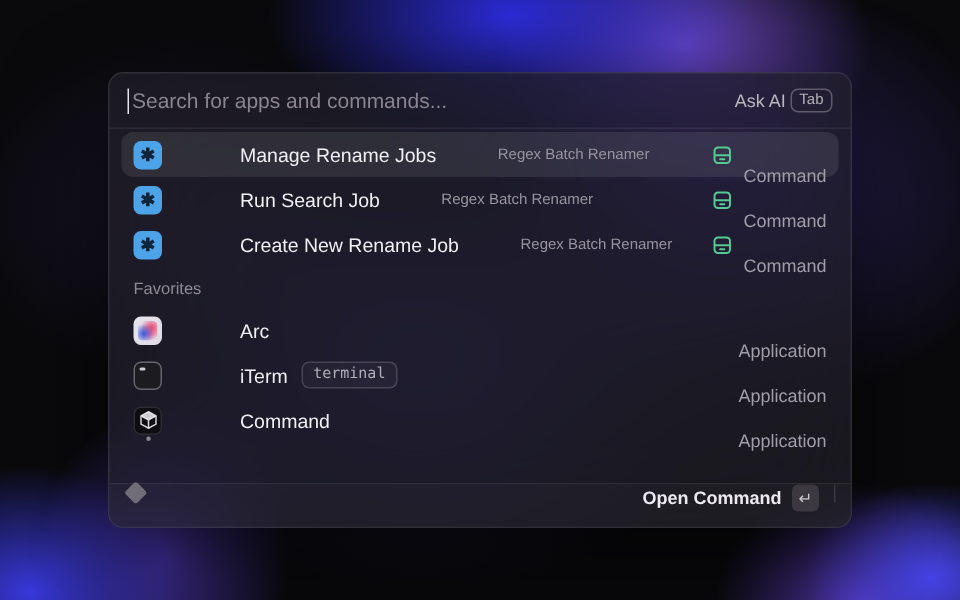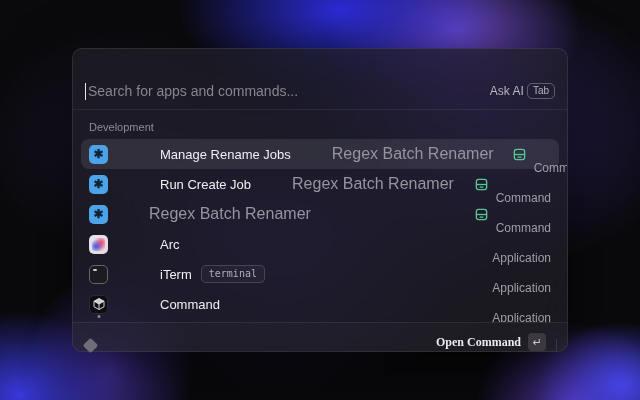--- a/index.html
+++ b/index.html
@@ -29,21 +29,20 @@
     box-shadow: 0 30px 70px rgba(0,0,0,0.65);
     display: flex; flex-direction: column;
     color: #f2f1f4;
   }
   
   .search-bar {
     height: 37px; flex: 0 0 37px;
     display: flex; align-items: center;
     padding: 0 12px;
     border-bottom: 1px solid rgba(255,255,255,0.07);
-    margin-top: 24px;
   }
   .caret { width: 1px; height: 17px; background: #e8e6ee; margin-right: 2px; }
   .placeholder { font-size: 14px; color: #89848f; flex: 1 1 auto; }
   .ask-ai { display: flex; align-items: center; gap: 3px; cursor: default; }
   .ask-ai-label { font-size: 12px; color: #b8b5bd; }
   .keycap-outline {
     font-size: 10px; color: #b5b2ba;
     border: 1px solid rgba(255,255,255,0.28);
     border-radius: 5px; padding: 2px 5px; line-height: 1;
   }
@@ -76,36 +75,36 @@
     border-radius: 3px;
   }
   .icon-iterm { background: #1b1b20; border: 1px solid #66636c; }
   .icon-iterm .prompt-mark { position: absolute; left: 3px; top: 3px; width: 4px; height: 2px; background: #cfccd6; border-radius: 1px; }
   .icon-cursor { background: #0e0e12; border: 1px solid #2c2b31; }
   .running-dot {
     position: absolute; left: 50%; bottom: -5px; transform: translateX(-50%);
     width: 3px; height: 3px; border-radius: 50%; background: #8a8791;
   }
   .row-title { font-size: 13px; color: #f0eff3; font-weight: 500; white-space: nowrap; margin-left: 43px; }
-  .row-subtitle { font-size: 16px; color: #98949f; white-space: nowrap; padding-left: 32px; }
+  .row-subtitle { font-size: 10px; color: #98949f; white-space: nowrap; padding-left: 32px; }
   .row-badge {
     font-family: "DejaVu Sans Mono", monospace; font-size: 10px; color: #b0adb7;
     border: 1px solid rgba(255,255,255,0.16); background: rgba(255,255,255,0.03);
     border-radius: 5px; padding: 2px 7px; line-height: 1.2; text-align: center;
   }
   .row-spacer { flex: 1 1 auto; }
   .type-label { font-size: 12px; color: #a19da8; margin-top: 28px; }
   .type-icon { display: flex; align-items: center; margin-right: -2px; }
   
   .footer {
     flex: 0 0 29px; height: 29px;
     border-top: 1px solid rgba(255,255,255,0.07);
     background: rgba(255,255,255,0.02);
     border-radius: 0 0 10px 10px;
-    display: flex; align-items: flex-end; padding: 0 8px 0 12px; gap: 8px; font-family: Liberation Serif, serif;
+    display: flex; align-items: flex-start; padding: 0 8px 0 12px; gap: 8px;
   }
   .raycast-logo {
     width: 11px; height: 11px; background: #716d78; border-radius: 2px;
     transform: rotate(45deg); margin-right: auto;
   }
   .footer-btn { display: flex; align-items: center; gap: 7px; cursor: default; }
   .footer-primary-label { font-size: 12px; font-weight: 600; color: #eceaf0; }
   .footer-actions-label { font-size: 12px; color: #a5a2ab; }
   .keycap-filled {
     min-width: 18px; height: 18px; padding: 0 4px;
@@ -125,21 +124,20 @@
     <span class="caret"></span>
     <span class="placeholder">Search for apps and commands...</span>
     <span class="ask-ai">
       <span class="ask-ai-label">Ask AI</span>
       <span class="keycap-outline">Tab</span>
     </span>
   </div>
 
   <div class="list">
 
-    <div class="section-header">Development</div>
 
     <div class="row selected">
       <span class="app-icon icon-blue">
           <span>✱</span>
         </span>
       <span class="row-title">Manage Rename Jobs</span>
       <span class="row-subtitle">Regex Batch Renamer</span>
       <span class="row-spacer"></span>
       <span class="type-icon">
         <svg width="15" height="15" viewBox="0 0 16 16">
@@ -148,49 +146,51 @@
             <line x1="6.5" y1="10.8" x2="9.5" y2="10.8" stroke="#57c993" stroke-width="1.4" stroke-linecap="round"></line>
           </svg>
       </span>
       <span class="type-label">Command</span>
     </div>
 
     <div class="row">
       <span class="app-icon icon-blue">
           <span>✱</span>
         </span>
-      <span class="row-title">Run Create Job</span>
+      <span class="row-title">Run Search Job</span>
       <span class="row-subtitle">Regex Batch Renamer</span>
       <span class="row-spacer"></span>
       <span class="type-icon">
         <svg width="15" height="15" viewBox="0 0 16 16">
             <rect x="2.5" y="2.5" width="11" height="11" rx="2.5" fill="none" stroke="#57c993" stroke-width="1.4"></rect>
             <line x1="2.5" y1="8" x2="13.5" y2="8" stroke="#57c993" stroke-width="1.4"></line>
             <line x1="6.5" y1="10.8" x2="9.5" y2="10.8" stroke="#57c993" stroke-width="1.4" stroke-linecap="round"></line>
           </svg>
       </span>
       <span class="type-label">Command</span>
     </div>
 
     <div class="row">
       <span class="app-icon icon-blue">
           <span>✱</span>
         </span>
+      <span class="row-title">Create New Rename Job</span>
       <span class="row-subtitle">Regex Batch Renamer</span>
       <span class="row-spacer"></span>
       <span class="type-icon">
         <svg width="15" height="15" viewBox="0 0 16 16">
             <rect x="2.5" y="2.5" width="11" height="11" rx="2.5" fill="none" stroke="#57c993" stroke-width="1.4"></rect>
             <line x1="2.5" y1="8" x2="13.5" y2="8" stroke="#57c993" stroke-width="1.4"></line>
             <line x1="6.5" y1="10.8" x2="9.5" y2="10.8" stroke="#57c993" stroke-width="1.4" stroke-linecap="round"></line>
           </svg>
       </span>
       <span class="type-label">Command</span>
     </div>
 
+    <div class="section-header">Favorites</div>
 
     <div class="row">
       <span class="app-icon icon-arc">
         <span class="arc-blob"></span>
 
       </span>
       <span class="row-title">Arc</span>
       <span class="row-spacer"></span>
       <span class="type-label">Application</span>
     </div>

